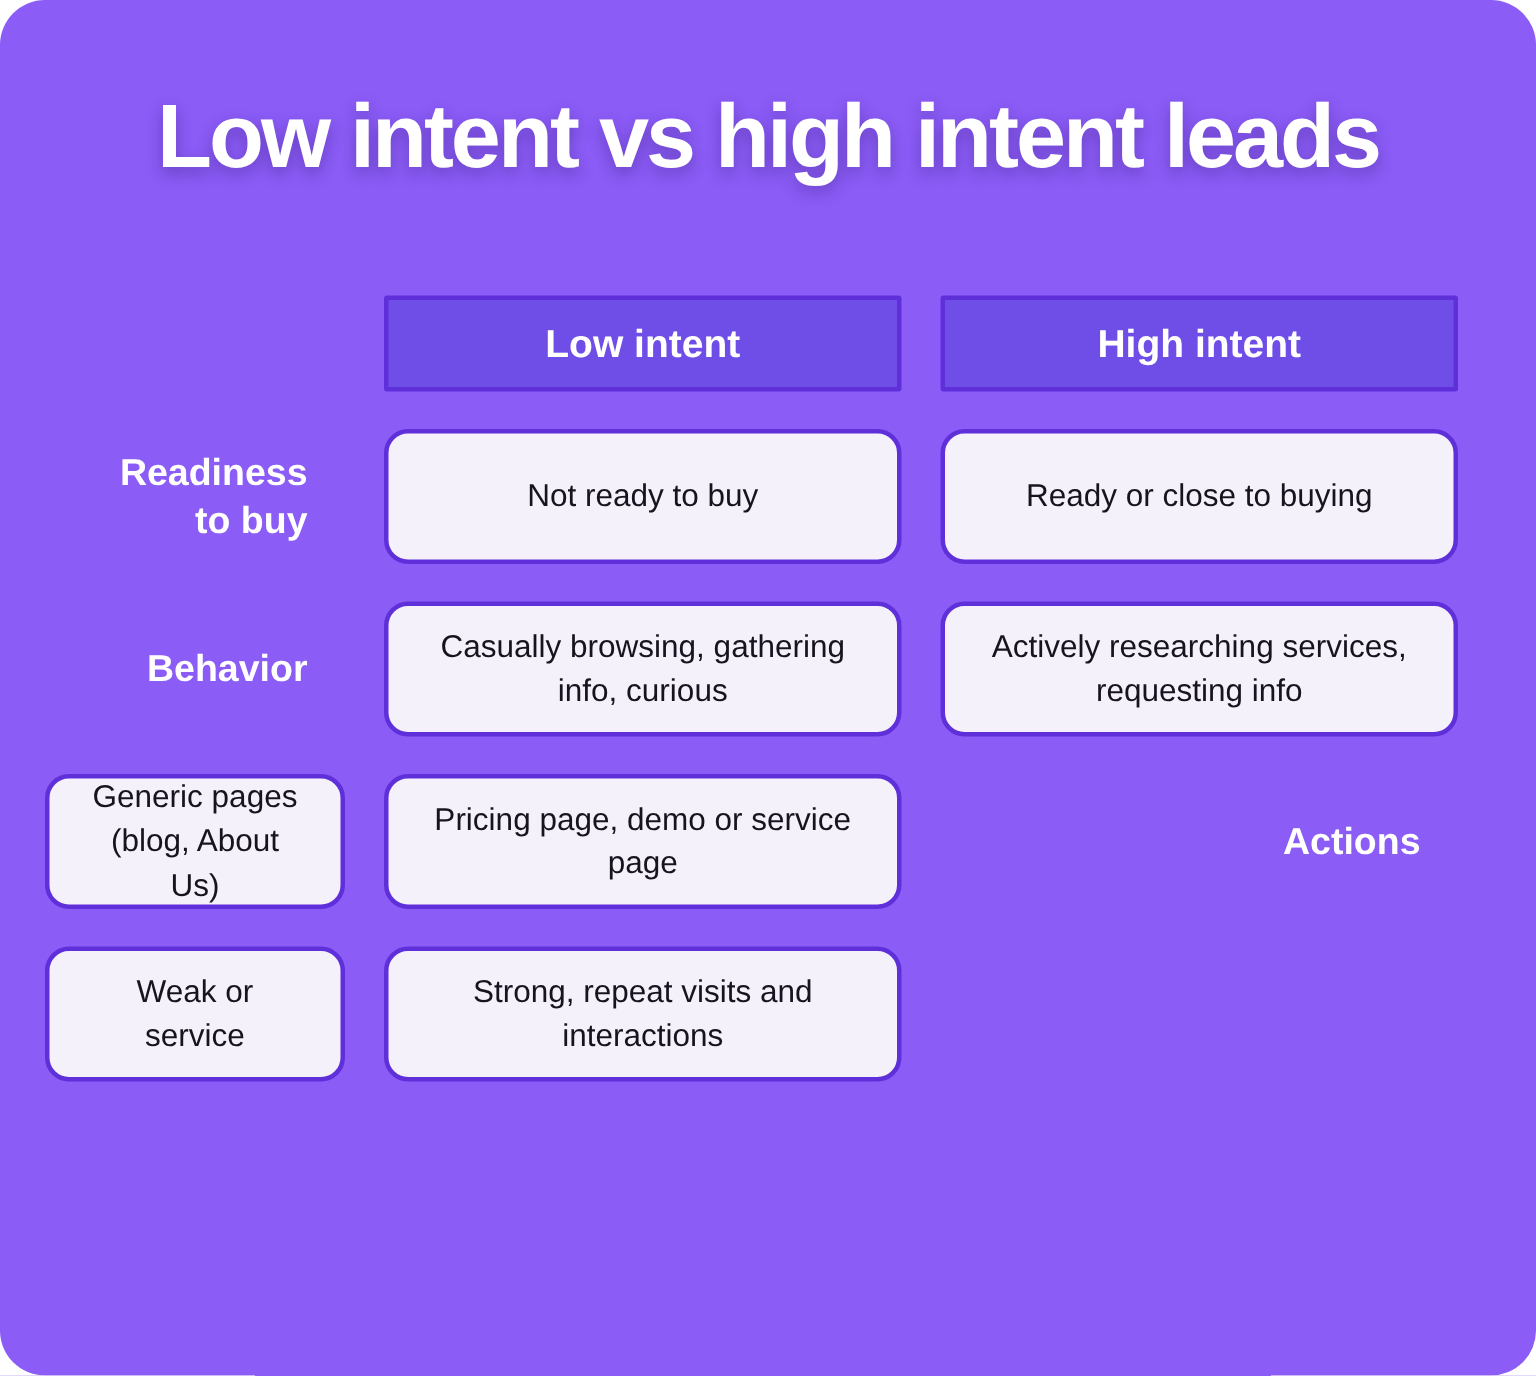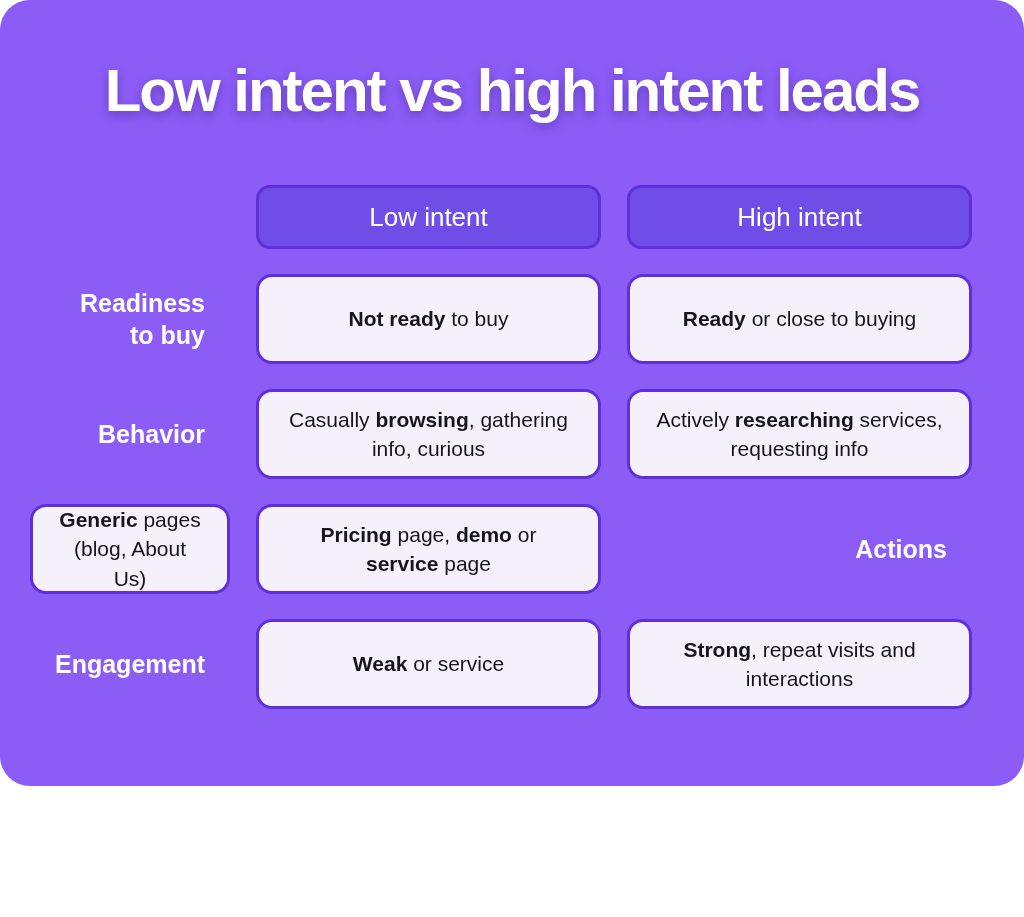--- a/index.html
+++ b/index.html
@@ -3,21 +3,21 @@
 <meta charset="utf-8">
 <style>
   html, body {
     margin: 0;
     padding: 0;
     background: #ffffff;
   }
   .canvas {
     position: relative;
     width: 1024px;
-    height: 786px;
+    height: 917px;
     background: var(--bg, #8B5CF6);
     border-radius: 30px;
     overflow: hidden;
     font-family: "Liberation Sans", sans-serif;
     margin: 0 auto;
   }
   .title {
     margin: 0;
     padding-top: 56px;
     text-align: center;
@@ -37,28 +37,29 @@
     padding-right: 48px;
     align-items: stretch;
   }
   .corner {
     height: 64px;
   }
   .col-header {
     height: 64px;
     background: var(--header, #6E4EE7);
     border: 3px solid var(--border, #5F30D9);
-    border-radius: 14px;
+    border-radius: 2px;
     box-sizing: border-box;
     display: flex;
     align-items: center;
     justify-content: center;
     color: var(--labeltext, #ffffff);
     font-size: 26px;
-    font-weight: 400;
+    font-weight: 700;
+    margin-top: 12px;
   }
   .row-label {
     align-self: center;
     text-align: right;
     color: var(--labeltext, #ffffff);
     font-size: 25px;
     font-weight: 700;
     line-height: 1.3;
     padding: 0 25px;
   }
@@ -73,21 +74,21 @@
     justify-content: center;
     padding: 0 26px;
   }
   .cell-text {
     text-align: center;
     font-size: 21px;
     line-height: 1.4;
     color: var(--celltext, #18141F);
   }
   .b {
-    font-weight: 700;
+    font-weight: 400;
   }
 </style>
 </head>
 <body>
 
 <div class="canvas">
   <h1 class="title">Low intent vs high intent leads</h1>
   <div class="grid" id="grid">
     <div class="corner"></div>
     <div class="col-header">Low intent</div>
@@ -106,21 +107,20 @@
       <div class="cell">
         <div class="cell-text"><span>Actively </span><span class="b">researching</span><span> services, requesting info</span></div>
       </div>
       <div class="cell">
         <div class="cell-text"><span class="b">Generic</span><span> pages (blog, About Us)</span></div>
       </div>
       <div class="cell">
         <div class="cell-text"><span class="b">Pricing</span><span> page, </span><span class="b">demo</span><span> or </span><span class="b">service</span><span> page</span></div>
       </div>
       <div class="row-label">Actions</div>
-      <div class="row-label">Engagement</div>
       <div class="cell">
         <div class="cell-text"><span class="b">Weak</span><span> or service</span></div>
       </div>
       <div class="cell">
         <div class="cell-text"><span class="b">Strong</span><span>, repeat visits and interactions</span></div>
       </div>
     </div>
 </div>
 
 </body></html>

